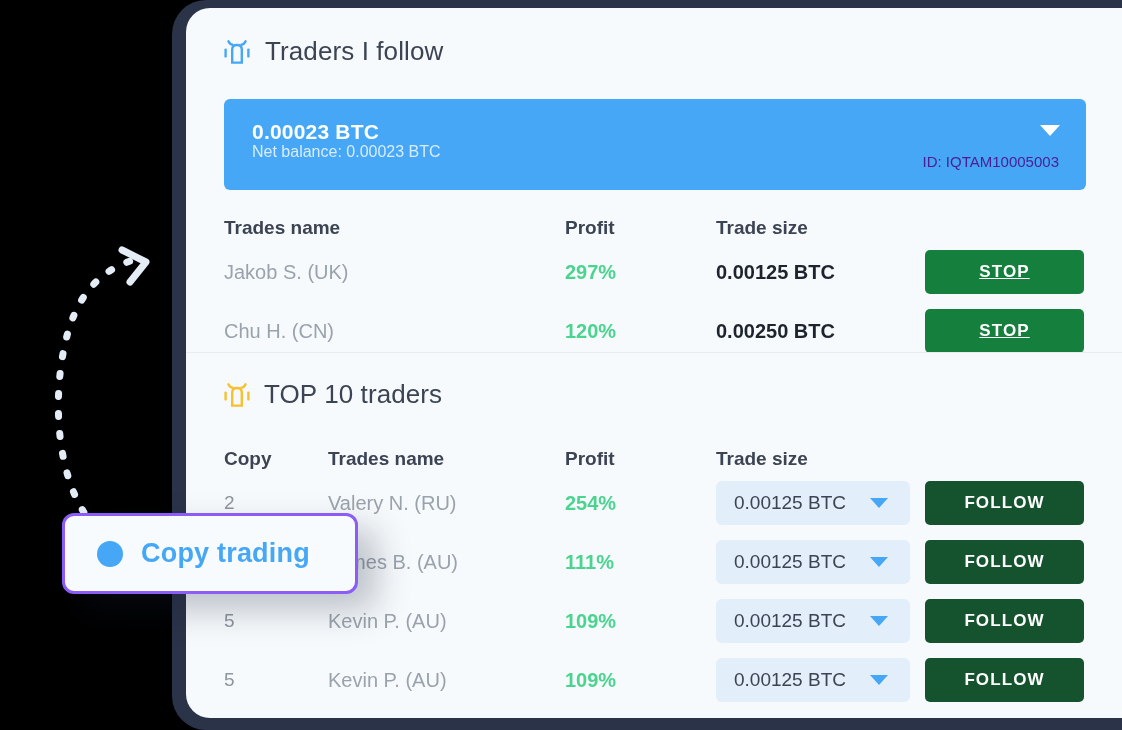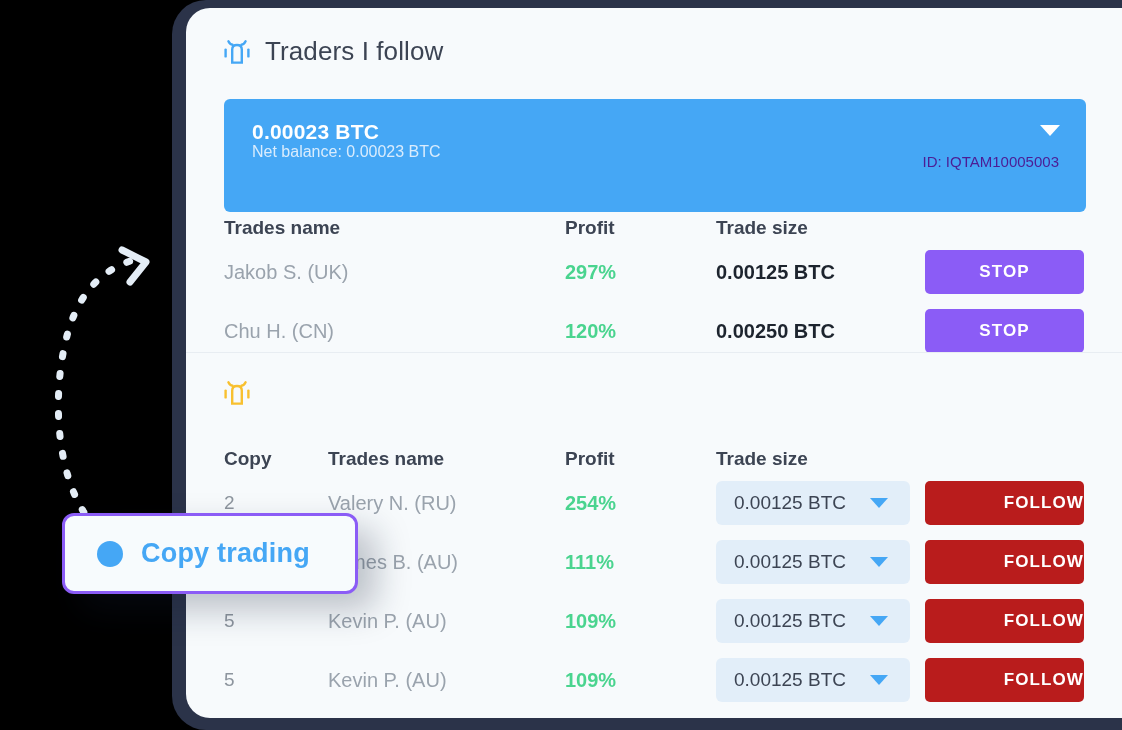--- a/index.html
+++ b/index.html
@@ -63,21 +63,21 @@
     height: 28px;
     display: block;
   }
 
   
   .balance-bar {
     position: absolute;
     left: 38px;
     top: 91px;
     width: 862px;
-    height: 113px;
+    height: 91px;
     background: #45a7f5;
     border-radius: 6px;
     color: #ffffff;
   }
   .balance-amount {
     position: absolute;
     left: 28px;
     top: 21px;
     font-size: 21px;
     font-weight: bold;
@@ -158,22 +158,22 @@
     border-radius: 5px;
     color: #ffffff;
     font-size: 17px;
     font-weight: bold;
     letter-spacing: 1.1px;
     font-family: "Liberation Sans", sans-serif;
     cursor: pointer;
     top: 50%;
     transform: translateY(-50%);
   }
-  .btn-stop   { background: #8b5cf6; }
-  .btn-follow { background: #b91c1c; text-align: right; }
+  .btn-stop   { background: #15803d; text-decoration: underline; }
+  .btn-follow { background: #14532d; }
 
   
   .dd {
     position: absolute;
     width: 194px;
     height: 44px;
     background: #e2eef9;
     border-radius: 6px;
     top: 50%;
     transform: translateY(-50%);
@@ -306,20 +306,21 @@
     <div class="section-head" style="left:38px; top:371px;">
       <svg class="trophy" viewBox="0 0 26 28">
         <g fill="none" stroke="#f8c02f" stroke-width="2.4" stroke-linecap="round">
           <path d="M4.4 3.2 C5.6 5.6 7.4 6.6 8.6 6.8"></path>
           <path d="M21.6 3.2 C20.4 5.6 18.6 6.6 17.4 6.8"></path>
           <path d="M8.2 24.6 L8.2 11.6 C8.2 8.6 10.3 7.0 13 7.0 C15.7 7.0 17.8 8.6 17.8 11.6 L17.8 24.6 Z"></path>
           <path d="M1.6 11.6 L1.6 18.4"></path>
           <path d="M24.4 11.6 L24.4 18.4"></path>
         </g>
       </svg>
+      <span class="title">TOP 10 traders</span>
     </div>
 
     <div class="trow" style="top:427px;">
       <span class="cell th c-rate">Copy</span>
       <span class="cell th c-name2">Trades name</span>
       <span class="cell th c-profit2">Profit</span>
       <span class="cell th c-size2">Trade size</span>
     </div>
 
     <div class="trow" style="top:471px;">

